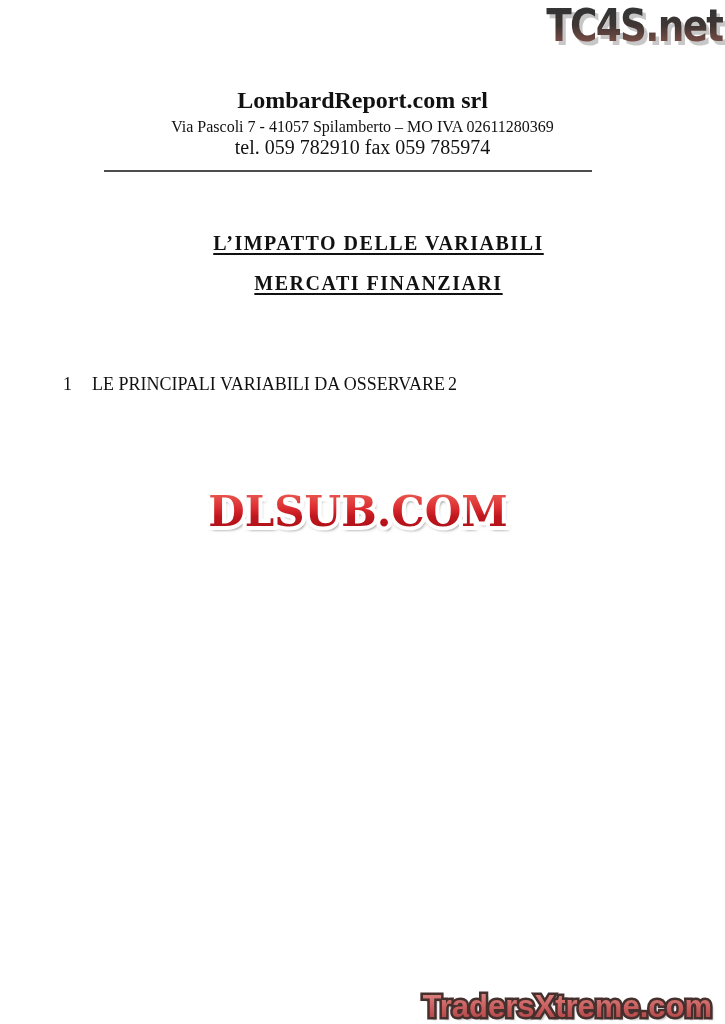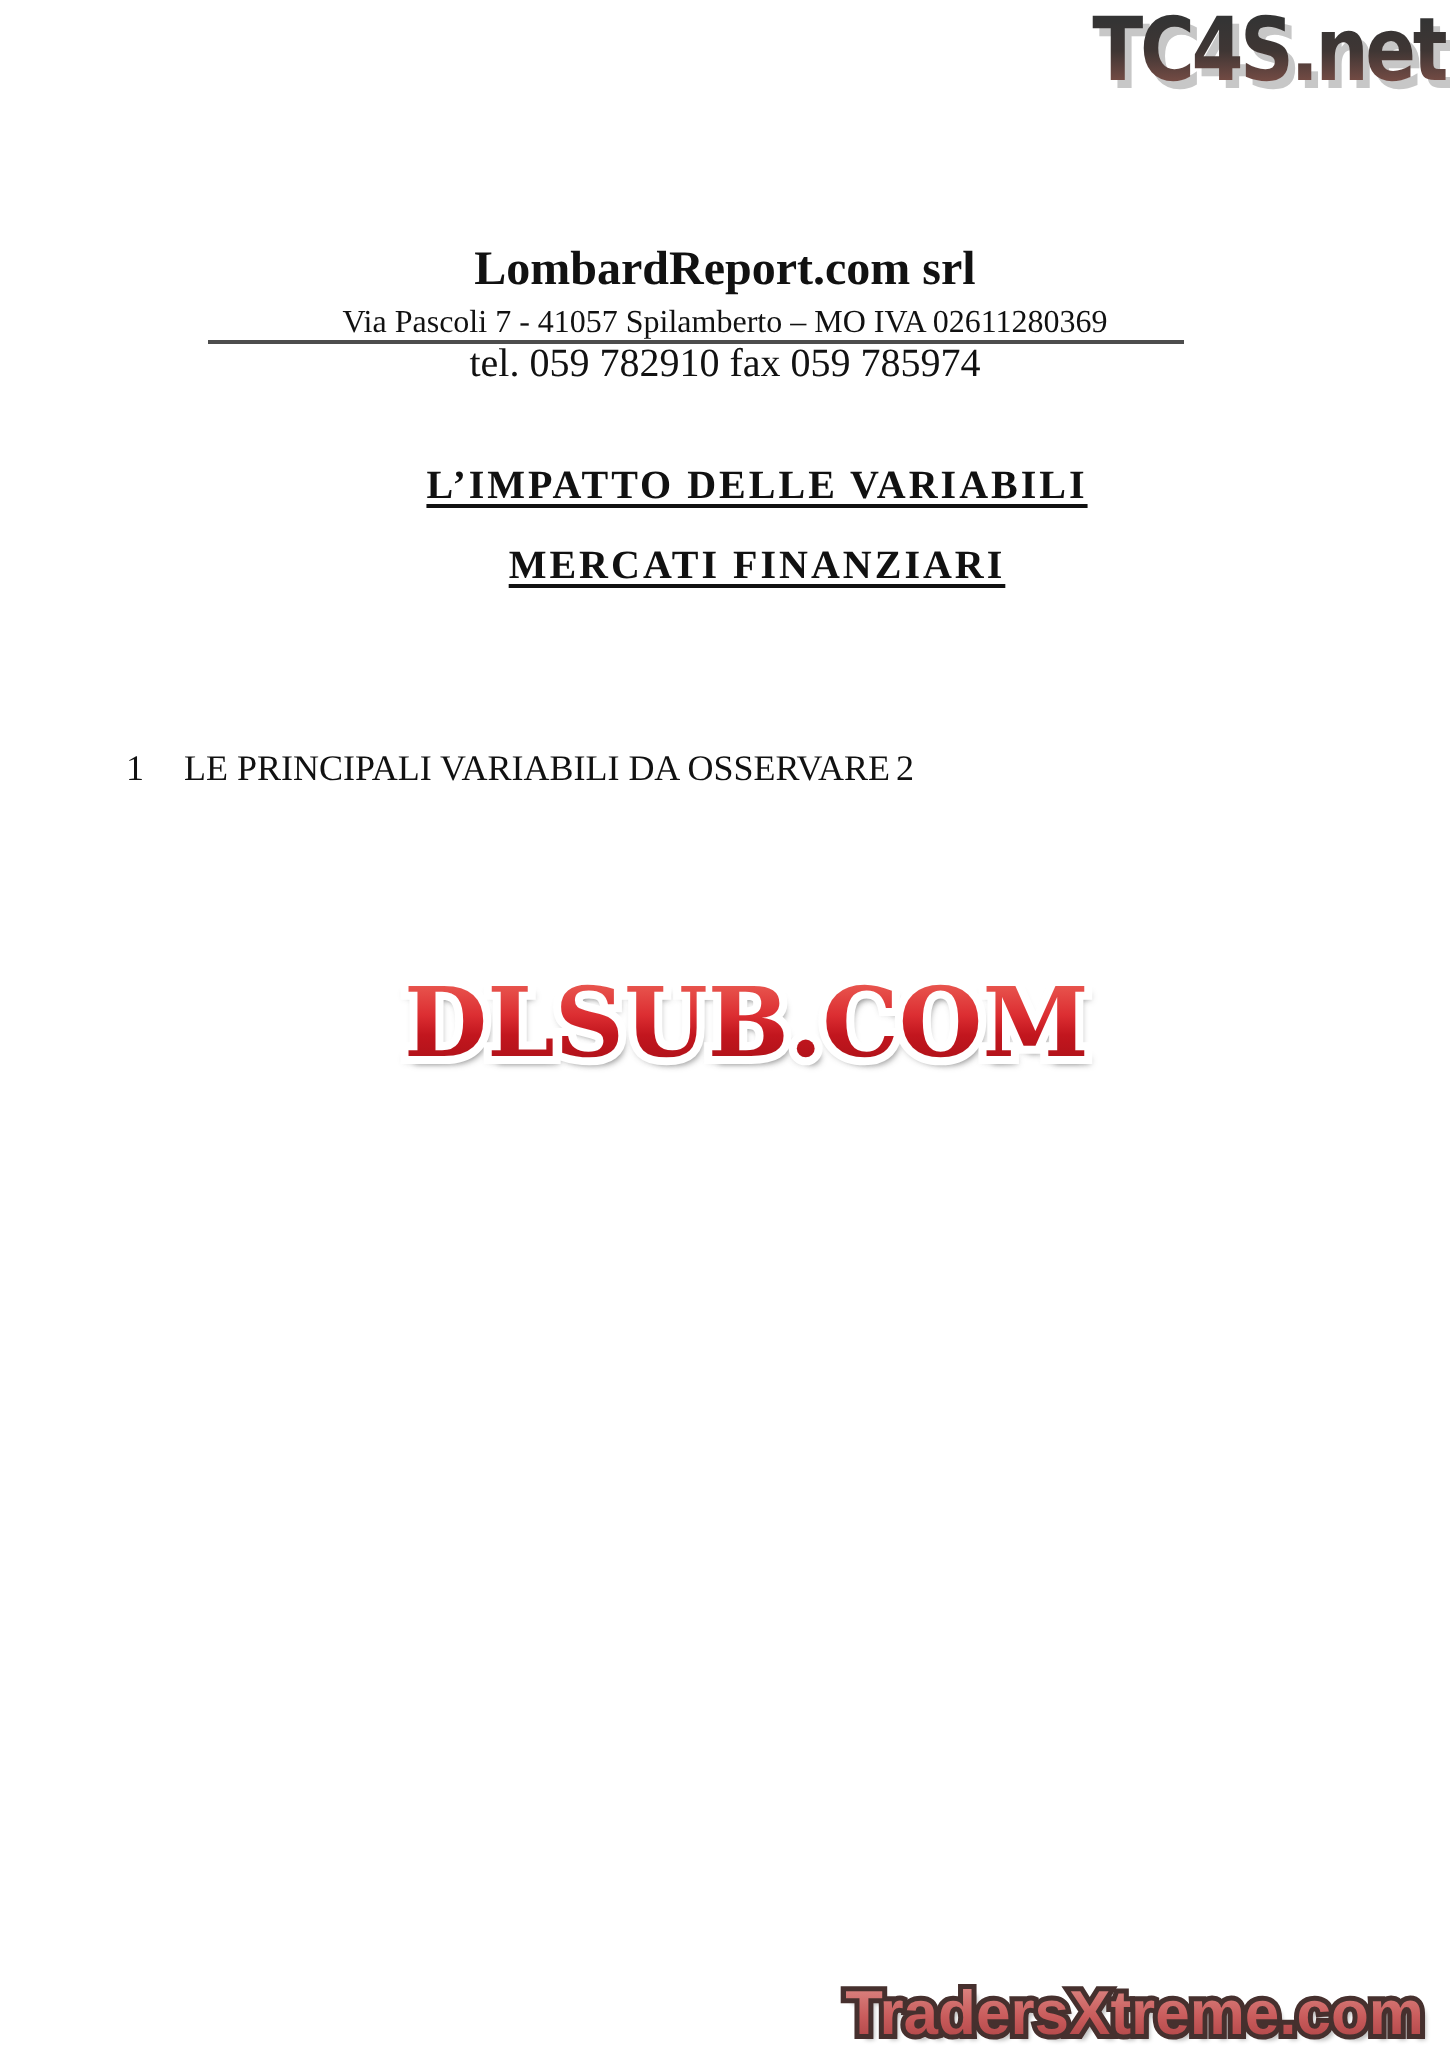--- a/index.html
+++ b/index.html
@@ -29,21 +29,21 @@
     .grad{
       background-image:var(--grad);
       -webkit-background-clip:text;background-clip:text;
       color:transparent;-webkit-text-fill-color:transparent;
     }
   }
   .tc4s-fill{--fallback:#4a3b37;--grad:linear-gradient(180deg,#343434 20%,#3f3634 50%,#8a544b 92%);}
 
   
   .header{position:absolute;top:86px;left:0;right:0;text-align:center;}
-  .company{font-size:24px;font-weight:bold;line-height:28px;margin-top:35px;}
+  .company{font-size:24px;font-weight:bold;line-height:28px;}
   .address{font-size:16px;line-height:21px;margin-top:2px;}
   .phone{font-size:20px;line-height:21px;}
   .rule{position:absolute;top:170px;left:104px;width:488px;height:0;
         border:none;border-top:2px solid #4d4d4d;margin:0;}
 
   
   .title{position:absolute;top:224px;left:0;right:0;text-align:center;}
   .title-line{line-height:38px;padding-left:32px;}
   .title-line > span{
     font-size:20px;font-weight:bold;letter-spacing:1.5px;
@@ -63,21 +63,21 @@
     margin:17px 0 13px 0;
   }
   .toc-heading:first-child{margin-top:0;}
   .toc-heading .num{width:29px;}
 
   
   .wm{
     position:absolute;left:202px;top:489px;width:312px;height:46px;
     text-align:center;
     font-family:"DejaVu Serif","Liberation Serif",serif;
-    font-weight:bold;font-size:48px;line-height:46px;letter-spacing:0px;
+    font-weight:bold;font-size:42px;line-height:46px;letter-spacing:0px;
     white-space:nowrap;
   }
   .wm-outline{
     position:absolute;left:0;top:0;width:100%;
     color:#ffffff;-webkit-text-stroke:8px #ffffff;
     text-shadow:3px 4px 3px rgba(70,70,70,.6), -2px 3px 3px rgba(70,70,70,.35);
   }
   .wm-fill{position:relative;--fallback:#cf1d25;
     --grad:linear-gradient(180deg,#ef6a5d 0%,#dc2e32 42%,#c2161e 60%,#a30f16 100%);}
 

